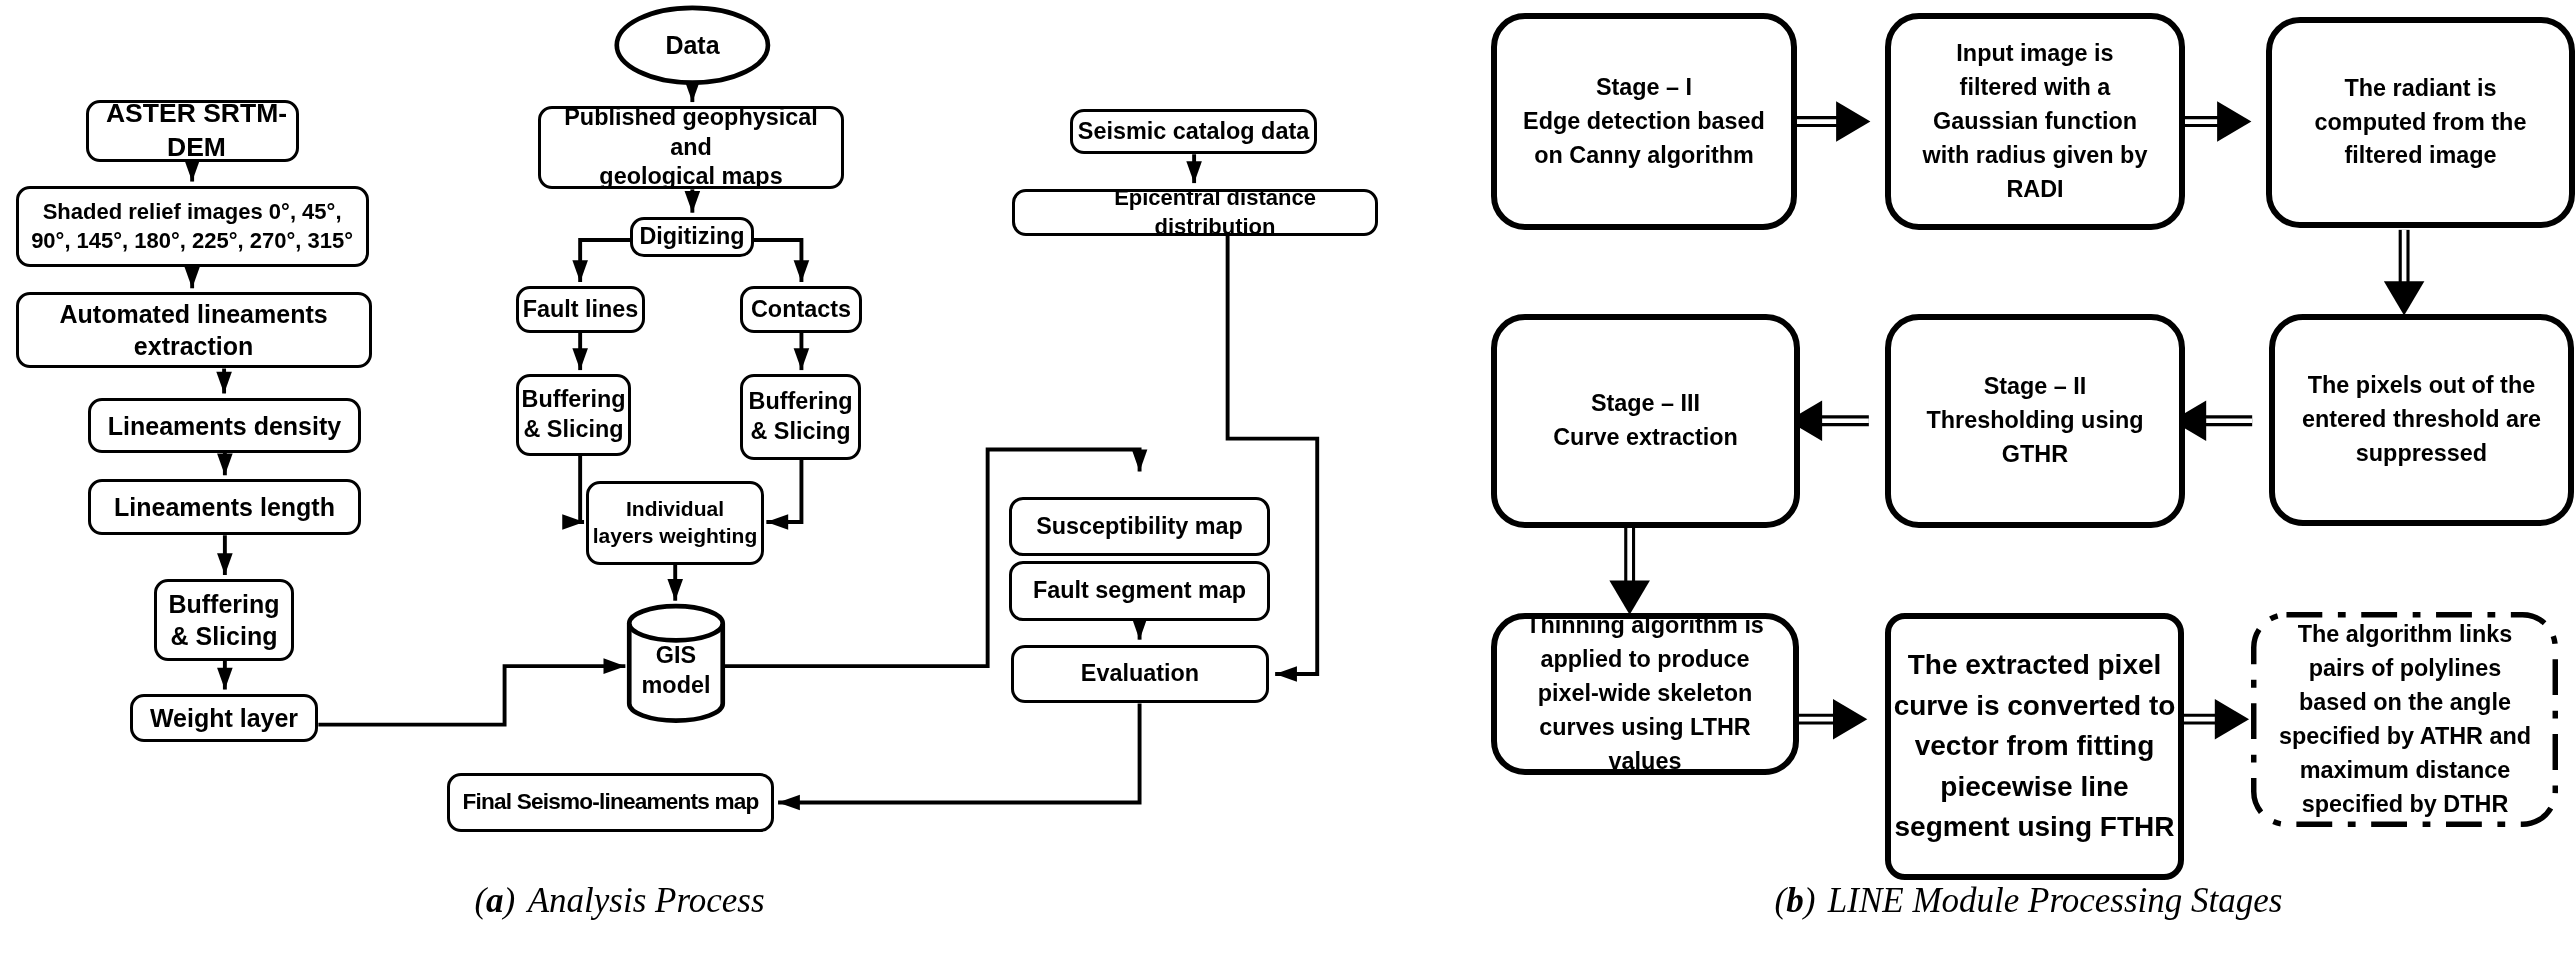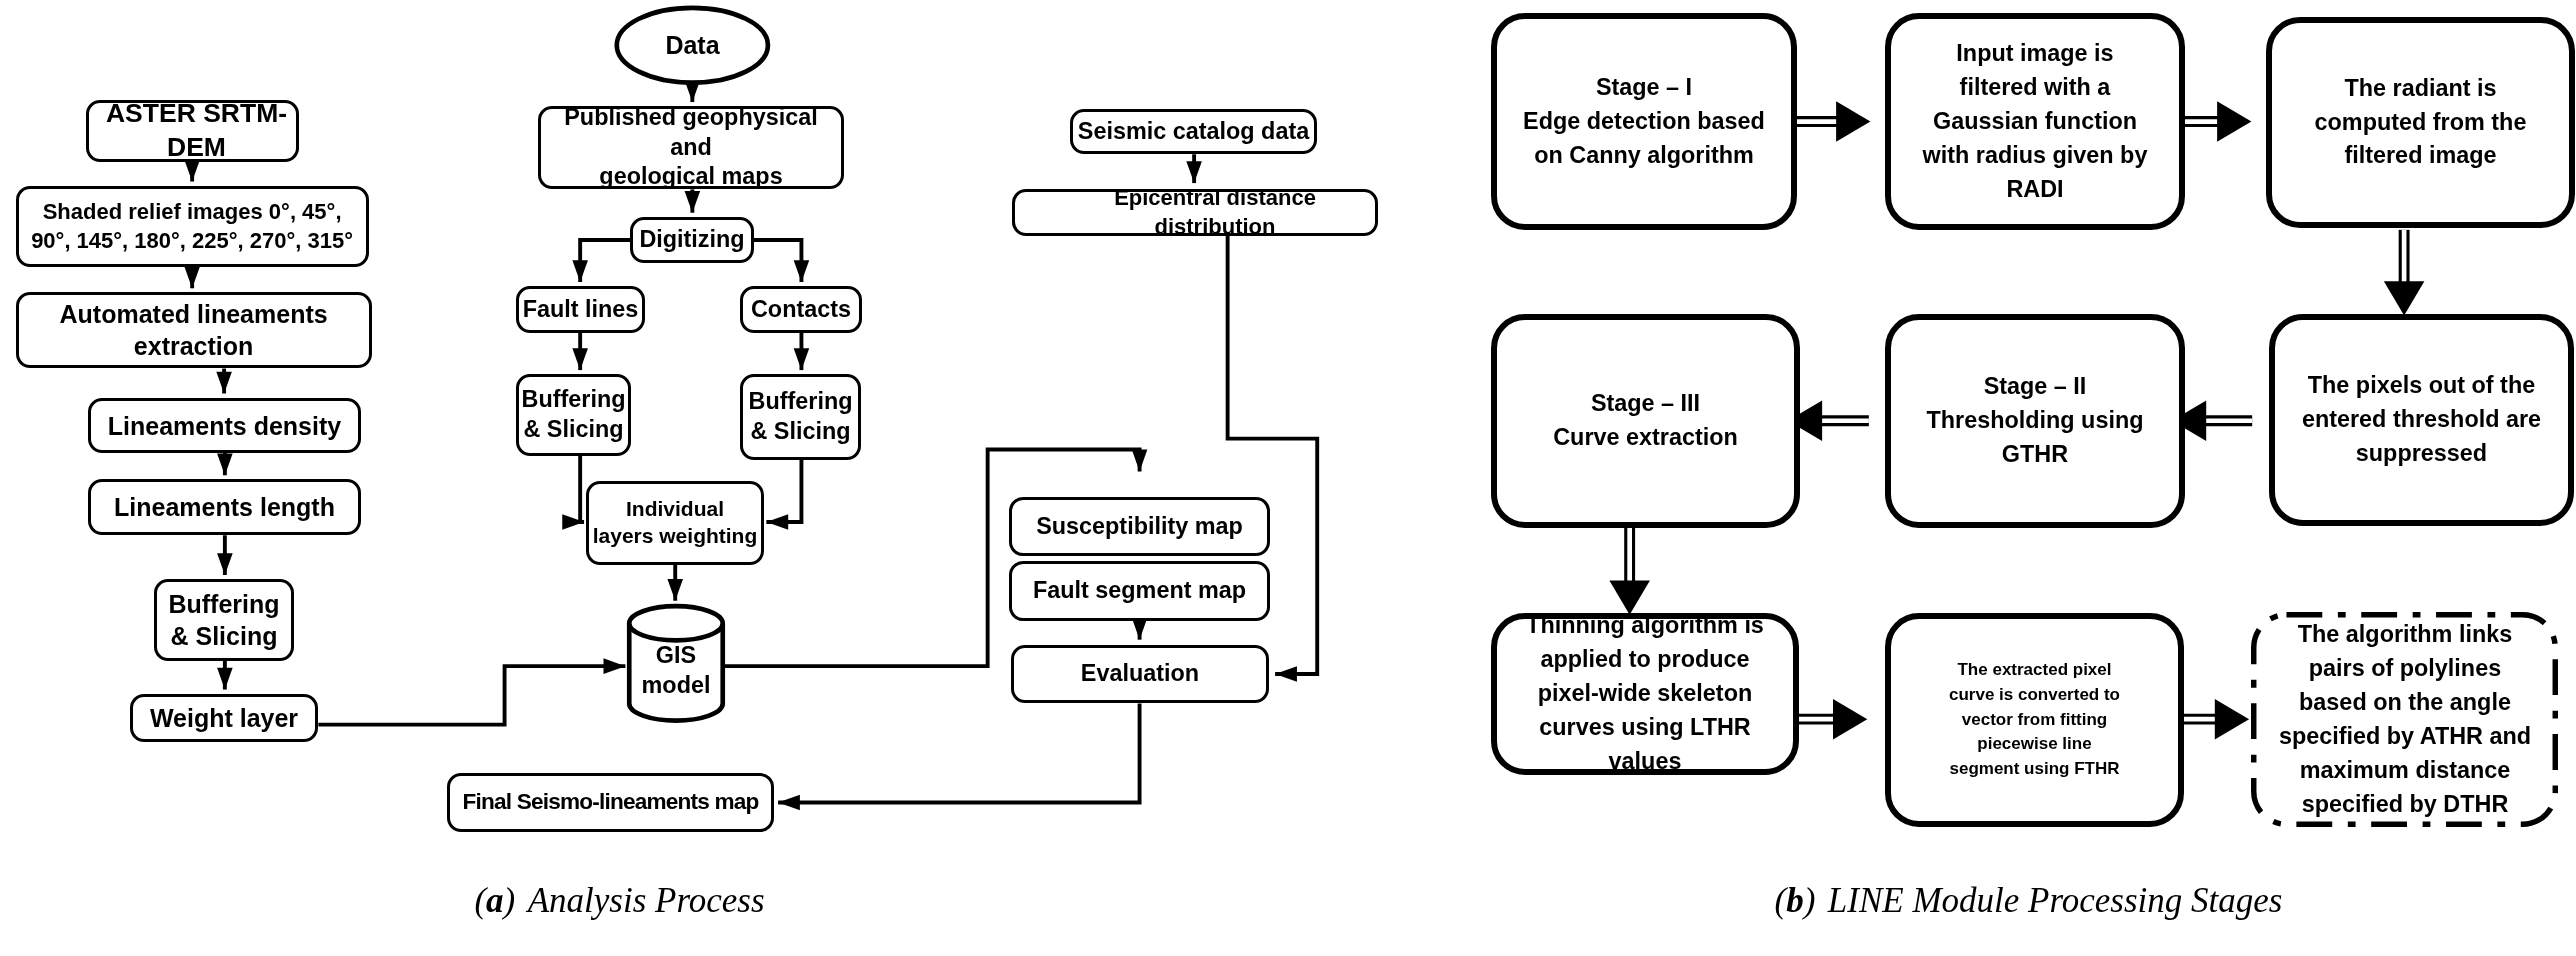--- a/index.html
+++ b/index.html
@@ -123,21 +123,21 @@
   <div class="node ba" style="left:154px;top:579px;width:140px;height:82px;font-size:25px;">Buffering
 &amp; Slicing</div>
 
   <div class="node ba" style="left:130px;top:694px;width:188px;height:48px;font-size:25px;">Weight layer</div>
 
   <div class="node naked" style="left:617px;top:9.4px;width:151px;height:72px;font-size:25px;">Data</div>
 
   <div class="node ba" style="left:538px;top:106px;width:306px;height:83px;font-size:23.4px;">Published geophysical and
 geological maps</div>
 
-  <div class="node ba" style="left:630px;top:217px;width:124px;height:46px;font-size:23.4px;">Digitizing</div>
+  <div class="node ba" style="left:630px;top:217px;width:124px;height:40px;font-size:23.4px;">Digitizing</div>
 
   <div class="node ba" style="left:516px;top:286px;width:129px;height:47px;font-size:23.4px;">Fault lines</div>
 
   <div class="node ba" style="left:740px;top:286px;width:122px;height:47px;font-size:23.4px;">Contacts</div>
 
   <div class="node ba" style="left:516px;top:374px;width:115px;height:82px;font-size:23.4px;">Buffering
 &amp; Slicing</div>
 
   <div class="node ba" style="left:740px;top:374px;width:121px;height:86px;font-size:23.4px;">Buffering
 &amp; Slicing</div>
@@ -188,21 +188,21 @@
   <div class="node bb" style="left:2253px;top:314px;width:305px;height:212px;font-size:23.4px;">The pixels out of the
 entered threshold are
 suppressed</div>
 
   <div class="node bb" style="left:1475px;top:613px;width:308px;height:162px;font-size:23.4px;">Thinning algorithm is
 applied to produce
 pixel-wide skeleton
 curves using LTHR
 values</div>
 
-  <div class="node bb" style="left:1869px;top:613px;width:299px;height:214px;font-size:17px;">The extracted pixel
+  <div class="node bb" style="left:1869px;top:613px;width:299px;height:267px;font-size:28px;border-radius:20px;">The extracted pixel
 curve is converted to
 vector from fitting
 piecewise line
 segment using FTHR</div>
 
   <div class="node naked" style="left:2254px;top:615px;width:302px;height:210px;font-size:23.4px;line-height:1.45;font-weight:bold;">The algorithm links
 pairs of polylines
 based on the angle
 specified by ATHR and
 maximum distance

